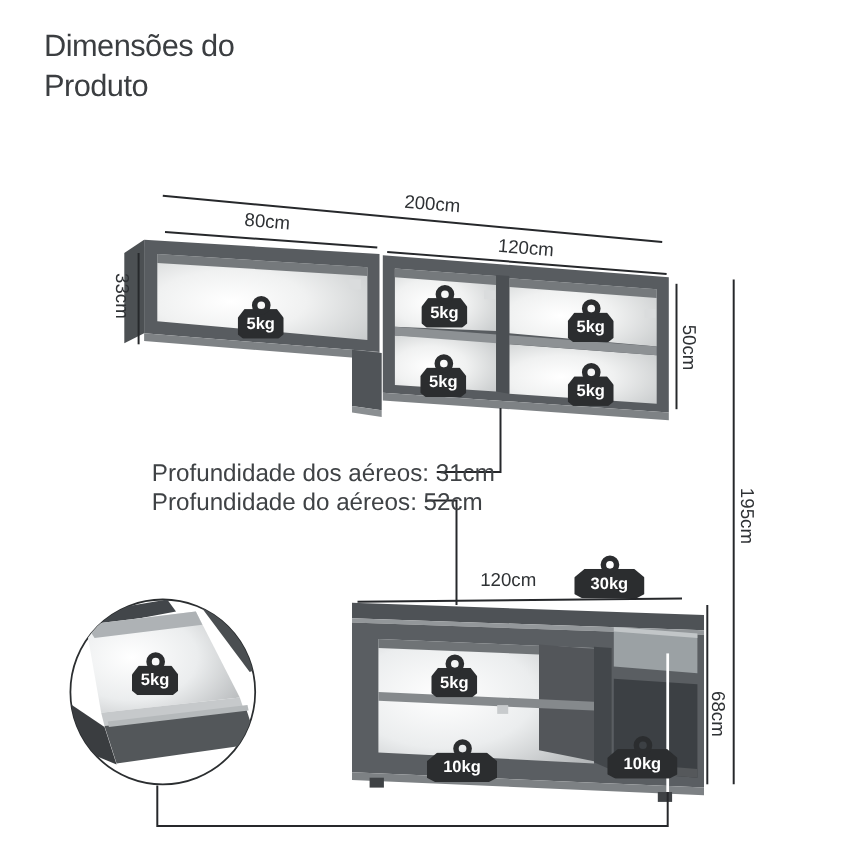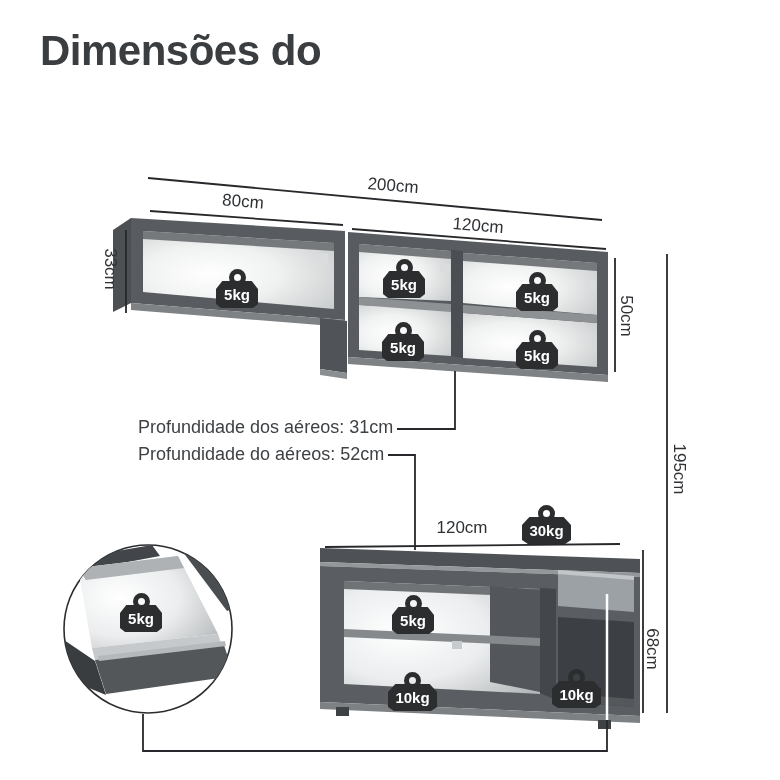--- a/index.html
+++ b/index.html
@@ -1,38 +1,38 @@
 <!DOCTYPE html>
 <html><head>
 <meta charset="utf-8">
 <style>
   html,body{margin:0;padding:0;background:#ffffff;}
   .stage{position:relative;width:780px;height:780px;background:#ffffff;overflow:hidden;
          font-family:"Liberation Sans",sans-serif;color:#3b3e41;}
-  .title{position:absolute;left:40px;top:24px;font-size:42px;font-weight:700;
+  .title{position:absolute;left:40px;top:24px;font-size:28px;font-weight:400;
          line-height:1.28;color:#3b3e41;letter-spacing:-0.5px;margin:0;}
   svg{position:absolute;left:0;top:0;}
   .dim-label{position:absolute;width:84px;text-align:center;font-size:17px;color:#2f3235;
              white-space:nowrap;}
-  .note{position:absolute;font-size:18px;color:#3f4245;white-space:nowrap;text-align:center;}
+  .note{position:absolute;font-size:22px;color:#3f4245;white-space:nowrap;text-align:center;}
   .badge{position:absolute;display:flex;flex-direction:column;align-items:center;z-index:5;}
   .badge .ring{width:17px;height:17px;box-sizing:border-box;border:5px solid #2b2d2f;
                border-radius:50%;margin-bottom:-5px;position:relative;z-index:2;}
   .badge .plate{position:relative;z-index:1;background:#2b2d2f;color:#ffffff;font-weight:700;
                 font-size:15px;height:27px;display:flex;align-items:center;justify-content:center;
                 clip-path:polygon(15% 0,85% 0,100% 30%,100% 85%,88% 100%,12% 100%,0 85%,0 30%);}
-  .w5{width:42px;} .w10{width:49px;}
+  .w5{width:42px;} .w10{width:64px;}
   .r4{transform:rotate(4.6deg);} .r90{transform:rotate(90deg);}
 </style>
 </head>
 <body>
 
 <div class="stage">
 
-  <h1 class="title"><span>Dimensões do</span><br></h1>
+  <h1 class="title"><span>Dimensões do</span><br><span>Produto</span></h1>
 
   <svg width="780" height="780" viewBox="0 0 780 780">
     <defs>
       <radialGradient id="gInt" cx="35%" cy="55%" r="80%">
         <stop offset="0%" stop-color="#ffffff"></stop>
         <stop offset="45%" stop-color="#f0f1f1"></stop>
         <stop offset="100%" stop-color="#c7cacb"></stop>
       </radialGradient>
       <radialGradient id="gIntB" cx="30%" cy="45%" r="85%">
         <stop offset="0%" stop-color="#ffffff"></stop>

